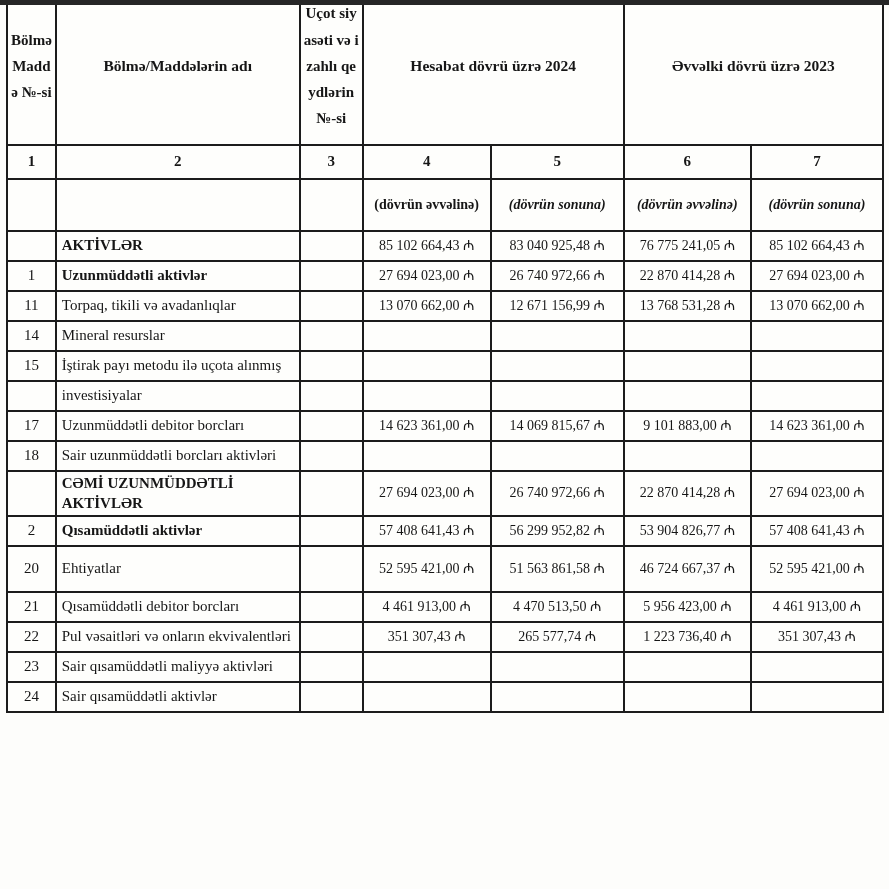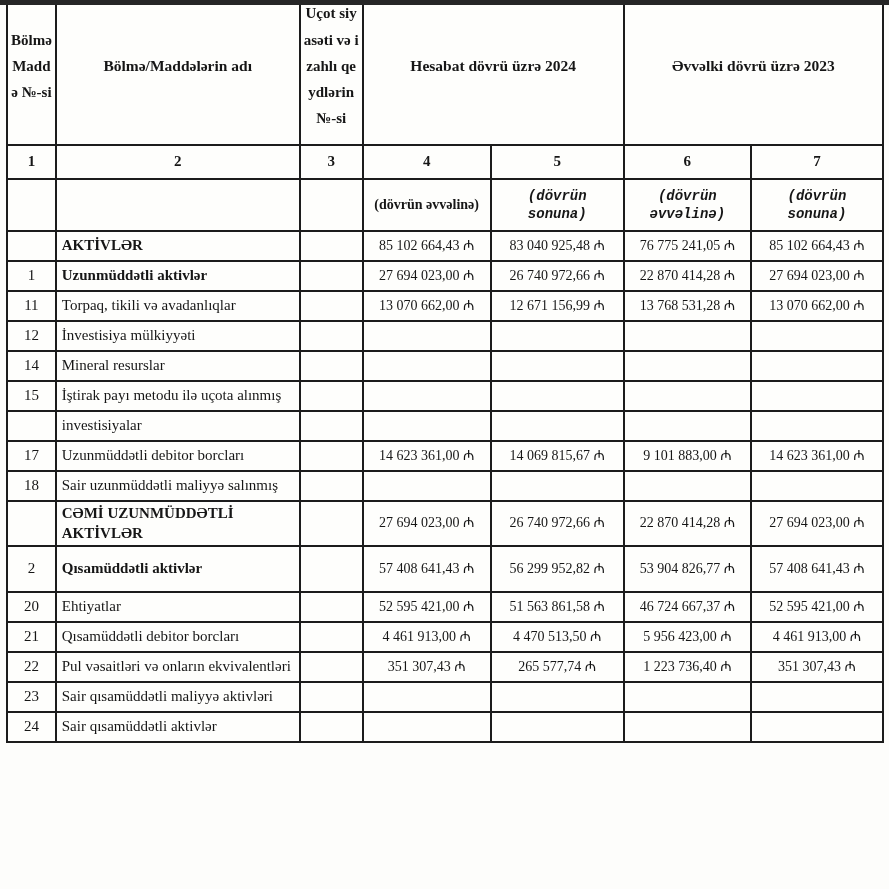--- a/index.html
+++ b/index.html
@@ -28,21 +28,21 @@
     font-size:15px;line-height:1.3;
     overflow:hidden;
   }
   
   tr.main-header th{height:152px;font-weight:bold;text-align:center;}
   th.hdr-narrow{word-break:break-all;line-height:1.75;font-size:15px;padding:2px 2px;}
   th.hdr-name{font-size:15.5px;}
   th.hdr-group{font-size:15.5px;}
   tr.colnums td{height:28px;text-align:center;font-weight:600;font-size:15px;}
   tr.subheads td{height:46px;text-align:center;font-size:14px;font-weight:600;}
-  tr.subheads td.it{font-style:italic;font-family:Liberation Mono, monospace;}
+  tr.subheads td.it{font-style:italic;}
   
   td.c-no{text-align:center;font-size:15px;height:24px;}
   td.c-name{text-align:left;}
   td.c-val{text-align:center;font-size:14px;white-space:nowrap;}
   tr.bold td.c-name{font-weight:bold;margin-top:16px;}
   #rows tr:nth-child(11) td{height:40px;} 
 </style>
 </head>
 <body>
 
@@ -108,29 +108,20 @@
         <tr>
     <td class="c-no">11</td>
     <td class="c-name">Torpaq, tikili və avadanlıqlar</td>
     <td class="c-note"></td>
     <td class="c-val">13 070 662,00 ₼</td>
     <td class="c-val">12 671 156,99 ₼</td>
     <td class="c-val">13 768 531,28 ₼</td>
     <td class="c-val">13 070 662,00 ₼</td>
   </tr>
         <tr>
-    <td class="c-no">12</td>
-    <td class="c-name">İnvestisiya mülkiyyəti</td>
-    <td class="c-note"></td>
-    <td class="c-val"></td>
-    <td class="c-val"></td>
-    <td class="c-val"></td>
-    <td class="c-val"></td>
-  </tr>
-        <tr>
     <td class="c-no">14</td>
     <td class="c-name">Mineral resurslar</td>
     <td class="c-note"></td>
     <td class="c-val"></td>
     <td class="c-val"></td>
     <td class="c-val"></td>
     <td class="c-val"></td>
   </tr>
         <tr>
     <td class="c-no">15</td>
@@ -154,21 +145,21 @@
     <td class="c-no">17</td>
     <td class="c-name">Uzunmüddətli debitor borcları</td>
     <td class="c-note"></td>
     <td class="c-val">14 623 361,00 ₼</td>
     <td class="c-val">14 069 815,67 ₼</td>
     <td class="c-val">9 101 883,00 ₼</td>
     <td class="c-val">14 623 361,00 ₼</td>
   </tr>
         <tr>
     <td class="c-no">18</td>
-    <td class="c-name">Sair uzunmüddətli maliyyə salınmış</td>
+    <td class="c-name">Sair uzunmüddətli borcları aktivləri</td>
     <td class="c-note"></td>
     <td class="c-val"></td>
     <td class="c-val"></td>
     <td class="c-val"></td>
     <td class="c-val"></td>
   </tr>
         <tr class="bold">
     <td class="c-no"></td>
     <td class="c-name">CƏMİ UZUNMÜDDƏTLİ AKTİVLƏR</td>
     <td class="c-note"></td>

